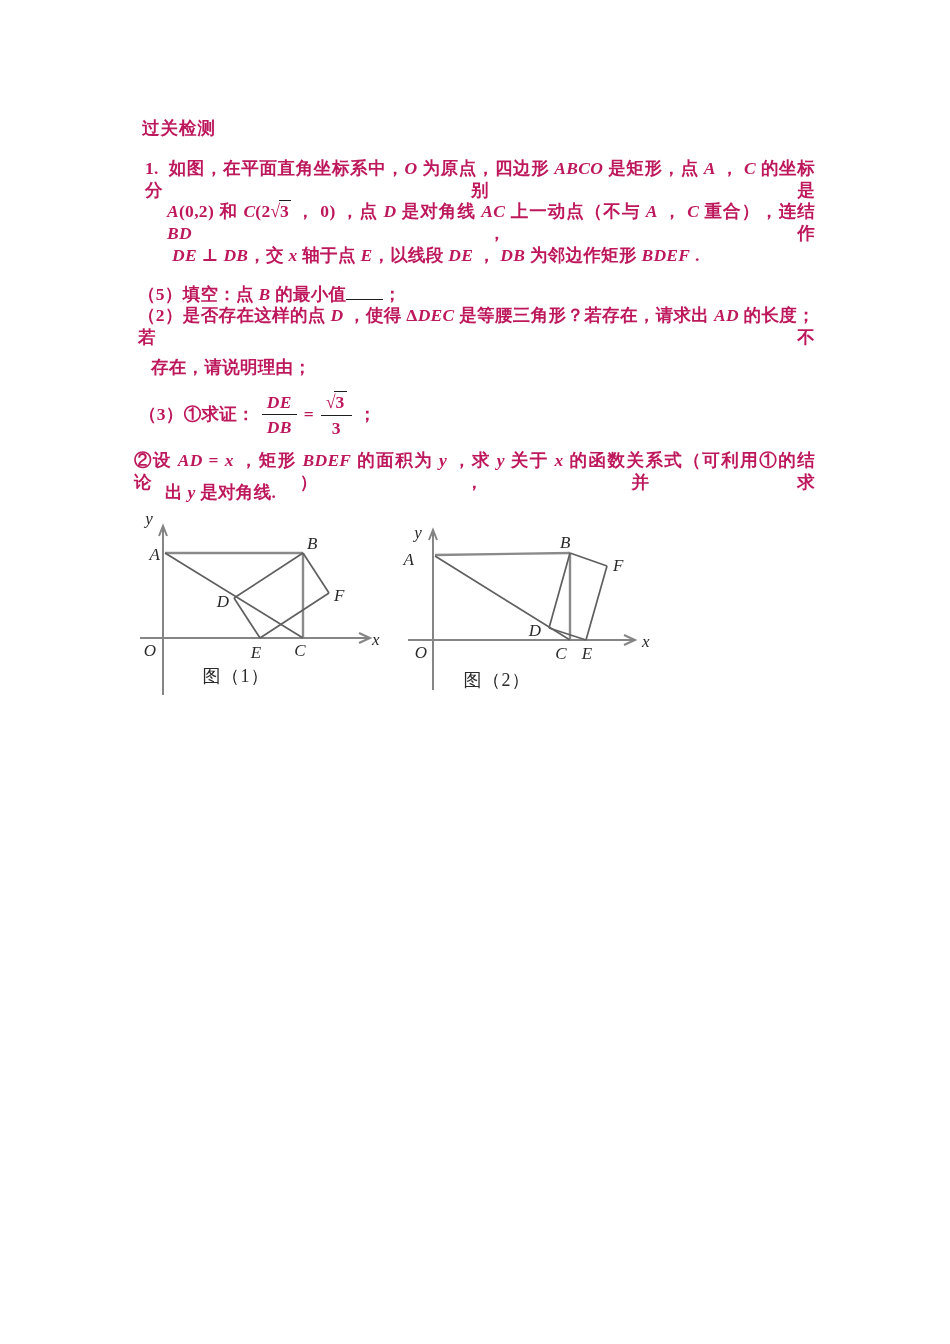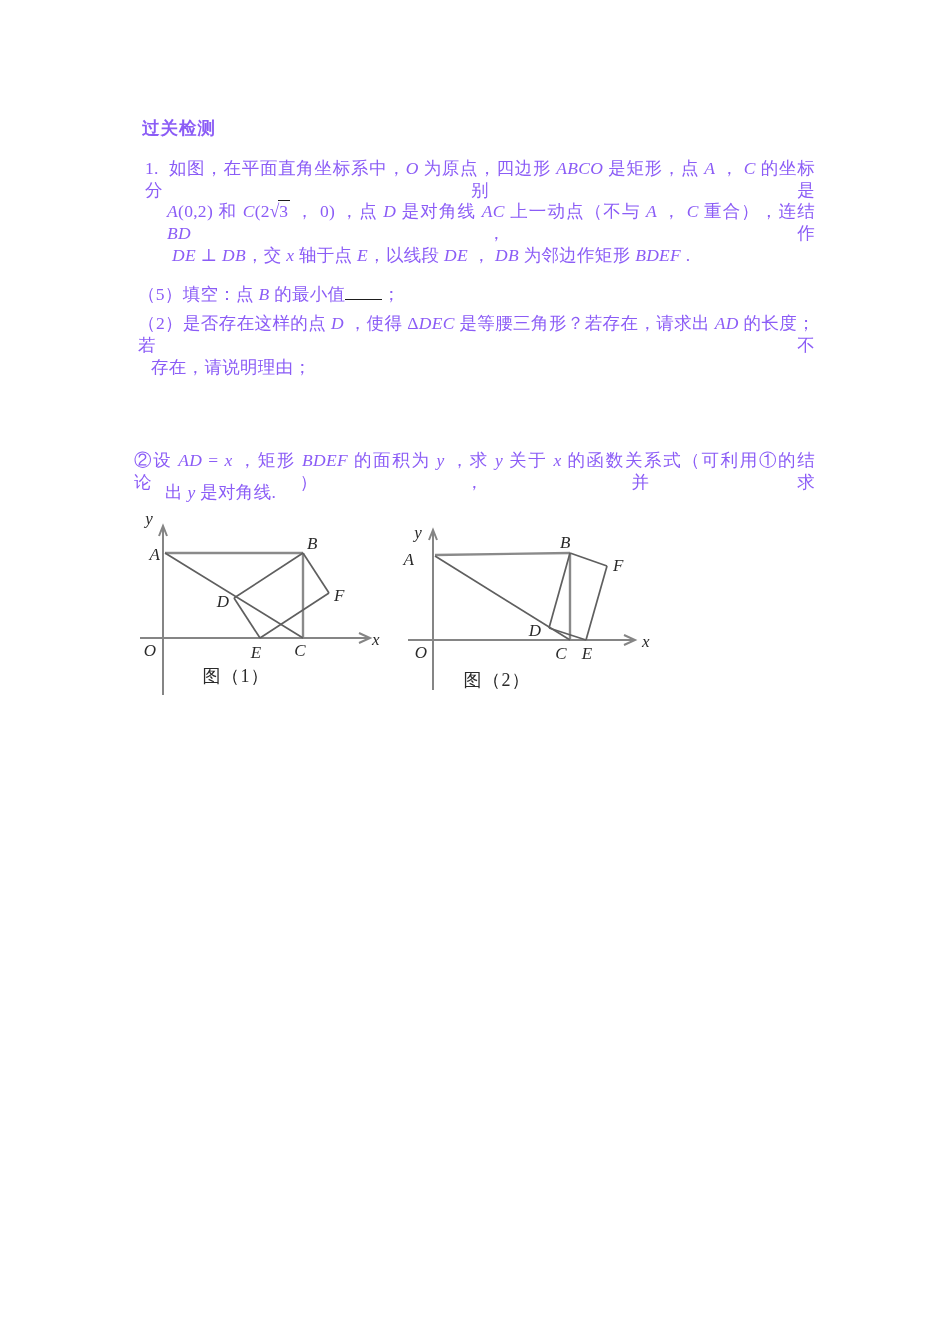--- a/index.html
+++ b/index.html
@@ -1,32 +1,33 @@
 <!DOCTYPE html>
 <html><head>
 <meta charset="utf-8">
 <style>
   html,body{margin:0;padding:0;background:#e8e8e8;}
   .page{
     position:relative;
     width:950px;height:1344px;
     background:#ffffff;
     font-family:"Liberation Serif","DejaVu Serif",serif;
-    color:#8b5cf6;
+    color:#be185d;
     overflow:hidden;
   }
   .heading{
     position:absolute;left:142px;top:116px;
     font-size:17.5px;font-weight:bold;letter-spacing:1px;
   }
   .line{
     position:absolute;
     font-size:17.5px;line-height:22px;
     white-space:nowrap;
     letter-spacing:0.3px;
+    font-weight:bold;
   }
   .full{
     white-space:normal;
     text-align:justify;
     text-align-last:justify;
   }
   .cn{font-style:normal;}
   .it{font-style:italic;font-family:"Liberation Serif","DejaVu Serif",serif;text-align:right;}
   
   .sqrt{display:inline-block;white-space:nowrap;}
@@ -76,22 +77,35 @@
 <body>
 
 <div class="page">
 
   <div class="heading">过关检测</div>
 
   <div class="line full" style="left:145px;top:157px;width:670px"><span class="cn">1.&nbsp; 如图，在平面直角坐标系中，</span><span class="it">O</span><span class="cn"> 为原点，四边形 </span><span class="it">ABCO</span><span class="cn"> 是矩形，点 </span><span class="it">A</span><span class="cn"> ， </span><span class="it">C</span><span class="cn"> 的坐标分别是</span></div>
   <div class="line full" style="left:167px;top:200px;width:648px"><span class="it">A</span><span class="cn">(0,2) 和 </span><span class="it">C</span><span class="cn">(2</span><span class="sqrt"><span class="rsign">√</span><span class="rad cn">3</span></span><span class="cn"> ，&nbsp;0)&nbsp;，点 </span><span class="it">D</span><span class="cn"> 是对角线 </span><span class="it">AC</span><span class="cn"> 上一动点（不与 </span><span class="it">A</span><span class="cn"> ， </span><span class="it">C</span><span class="cn"> 重合），连结 </span><span class="it">BD</span><span class="cn"> ，作</span></div>
   <div class="line" style="left:172px;top:244px"><span class="it">DE</span><span class="cn"> ⊥ </span><span class="it">DB</span><span class="cn">，交 </span><span class="it">x</span><span class="cn"> 轴于点 </span><span class="it">E</span><span class="cn">，以线段 </span><span class="it">DE</span><span class="cn"> ， </span><span class="it">DB</span><span class="cn"> 为邻边作矩形 </span><span class="it">BDEF</span><span class="cn"> .</span></div>
   <div class="line" style="left:138px;top:281px"><span class="cn">（5）填空：点 </span><span class="it">B</span><span class="cn"> 的最小值</span><span class="blank"></span><span class="cn">；</span></div>
-  <div class="line full" style="left:138px;top:312px;width:677px"><span class="cn">（2）是否存在这样的点 </span><span class="it">D</span><span class="cn"> ，使得 Δ</span><span class="it">DEC</span><span class="cn"> 是等腰三角形？若存在，请求出 </span><span class="it">AD</span><span class="cn"> 的长度；若不</span></div>
+  <div class="line full" style="left:138px;top:304px;width:677px"><span class="cn">（2）是否存在这样的点 </span><span class="it">D</span><span class="cn"> ，使得 Δ</span><span class="it">DEC</span><span class="cn"> 是等腰三角形？若存在，请求出 </span><span class="it">AD</span><span class="cn"> 的长度；若不</span></div>
   <div class="line" style="left:151px;top:356px"><span class="cn">存在，请说明理由；</span></div>
+  <div class="line fracline" style="left:139px;top:387px">
+      <span class="cn">（3）①求证：</span>
+      <span class="frac">
+        <span class="num"><span class="it">DE</span></span>
+        <span class="den"><span class="it">DB</span></span>
+      </span>
+      <span class="cn">=</span>
+      <span class="frac">
+        <span class="num"><span class="sqrt"><span class="rsign">√</span><span class="rad cn">3</span></span></span>
+        <span class="den"><span class="cn">3</span></span>
+      </span>
+      <span class="cn">；</span>
+    </div>
   <div class="line full" style="left:134px;top:449px;width:681px"><span class="cn">②设 </span><span class="it">AD</span><span class="cn"> = </span><span class="it">x</span><span class="cn"> ，矩形 </span><span class="it">BDEF</span><span class="cn"> 的面积为 </span><span class="it">y</span><span class="cn"> ，求 </span><span class="it">y</span><span class="cn"> 关于 </span><span class="it">x</span><span class="cn"> 的函数关系式（可利用①的结论），并求</span></div>
   <div class="line" style="left:165px;top:481px"><span class="cn">出 </span><span class="it">y</span><span class="cn"> 是对角线.</span></div>
 
   <svg class="fig" style="left:120px;top:505px" width="280" height="200" viewBox="0 0 280 200">
 
     <path class="axis" d="M43 22 L43 190"></path>
     <path class="axis" d="M39 31 L43 21 L47 31"></path>
     <path class="axis" d="M20 133 L249 133"></path>
     <path class="axis" d="M239 128 L250 133 L239 138"></path>
 

